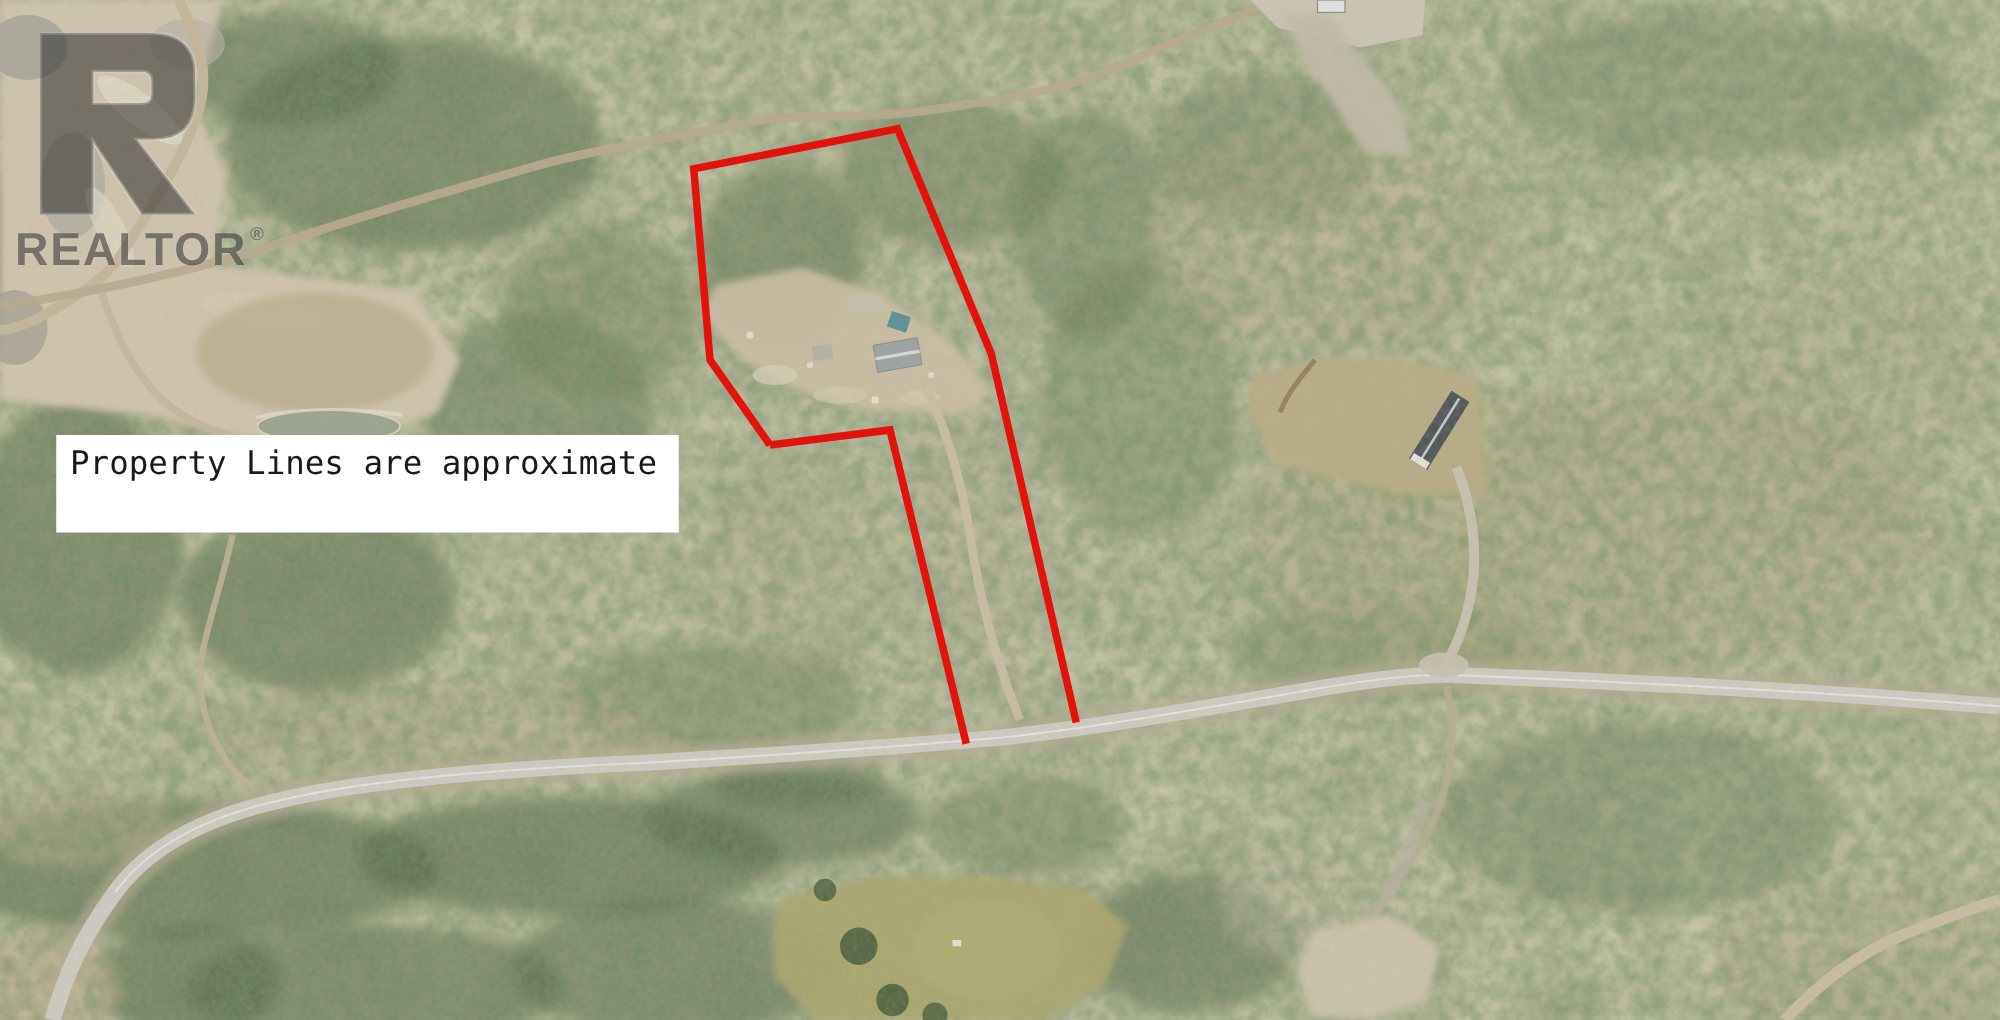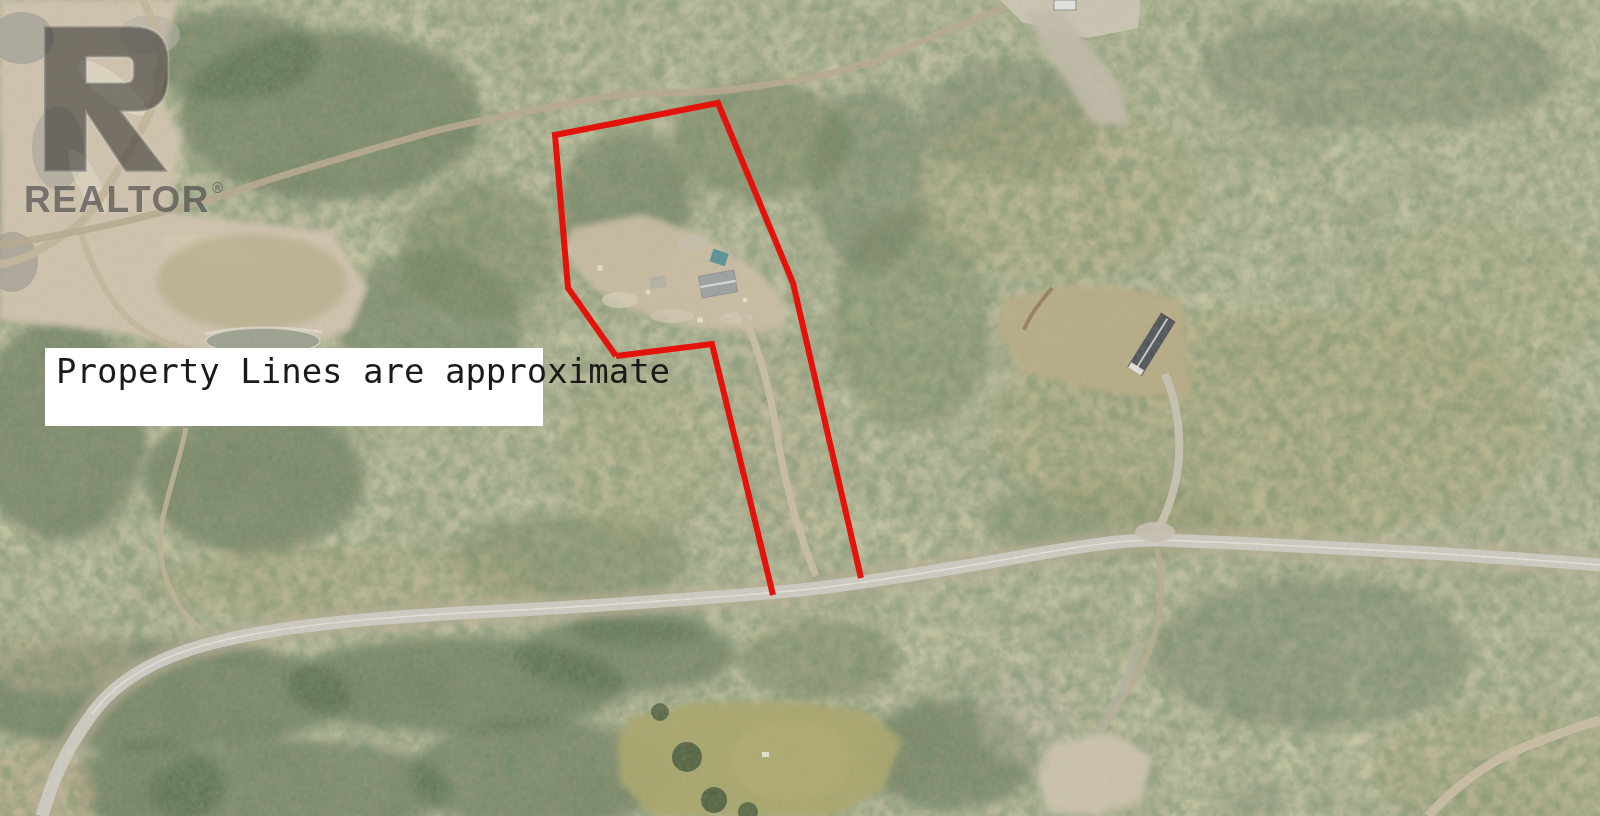--- a/index.html
+++ b/index.html
@@ -1,30 +1,30 @@
 <!DOCTYPE html>
 <html><head>
 <meta charset="utf-8">
 <style>
   html,body{margin:0;padding:0;background:#222;}
   .stage{position:relative;width:1600px;height:816px;overflow:hidden;background:#8a8763;
          font-family:"Liberation Sans",sans-serif;}
   .scene{position:absolute;left:0;top:0;width:1600px;height:816px;display:block;}
   .pline{fill:none;stroke:#e3120b;stroke-width:6;stroke-linejoin:miter;stroke-linecap:butt;}
-  .watermark{position:absolute;left:16px;top:0;width:210px;height:232px;pointer-events:none;}
+  .watermark{position:absolute;left:4px;top:0;width:210px;height:232px;pointer-events:none;}
   .wm-r{position:absolute;left:28px;top:26px;width:126px;height:146px;}
   .wm-r path{fill:rgba(38,38,38,.52);stroke:rgba(225,225,220,.28);stroke-width:3;}
   .wm-text{position:absolute;left:8px;top:179px;font-size:37px;font-weight:600;
            letter-spacing:1.5px;color:rgba(40,40,40,.55);white-space:nowrap;
            text-shadow:0 0 2px rgba(255,255,255,.22);}
   .wm-reg{font-size:15px;vertical-align:top;margin-left:2px;opacity:.85;}
   .disclaimer{position:absolute;left:45px;top:348px;width:498px;height:78px;
               background:#ffffff;color:#1a1a1a;box-sizing:border-box;
               padding:8px 11px;font-family:"DejaVu Sans Mono","Liberation Mono",monospace;
-              font-size:34px;line-height:31px;white-space:nowrap;}
+              font-size:26px;line-height:31px;white-space:nowrap;}
 </style>
 </head>
 <body>
 
 <div class="stage">
 
 <svg class="scene" viewBox="0 0 1600 816">
   <defs>
     <filter id="fTex" x="-5%" y="-5%" width="110%" height="110%">
       <feTurbulence type="fractalNoise" baseFrequency="0.018" numOctaves="4" seed="11"></feTurbulence>

